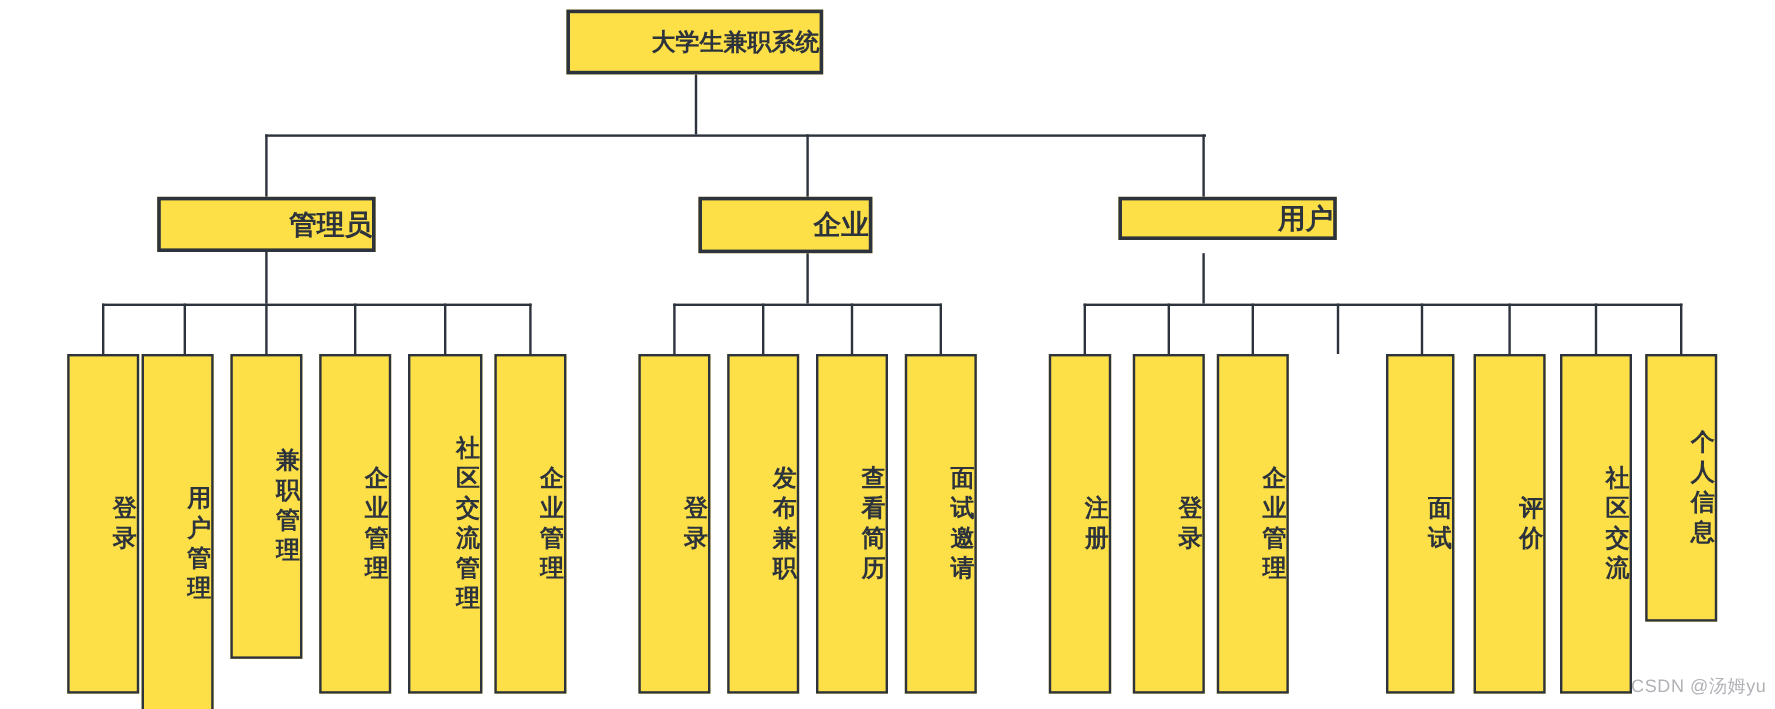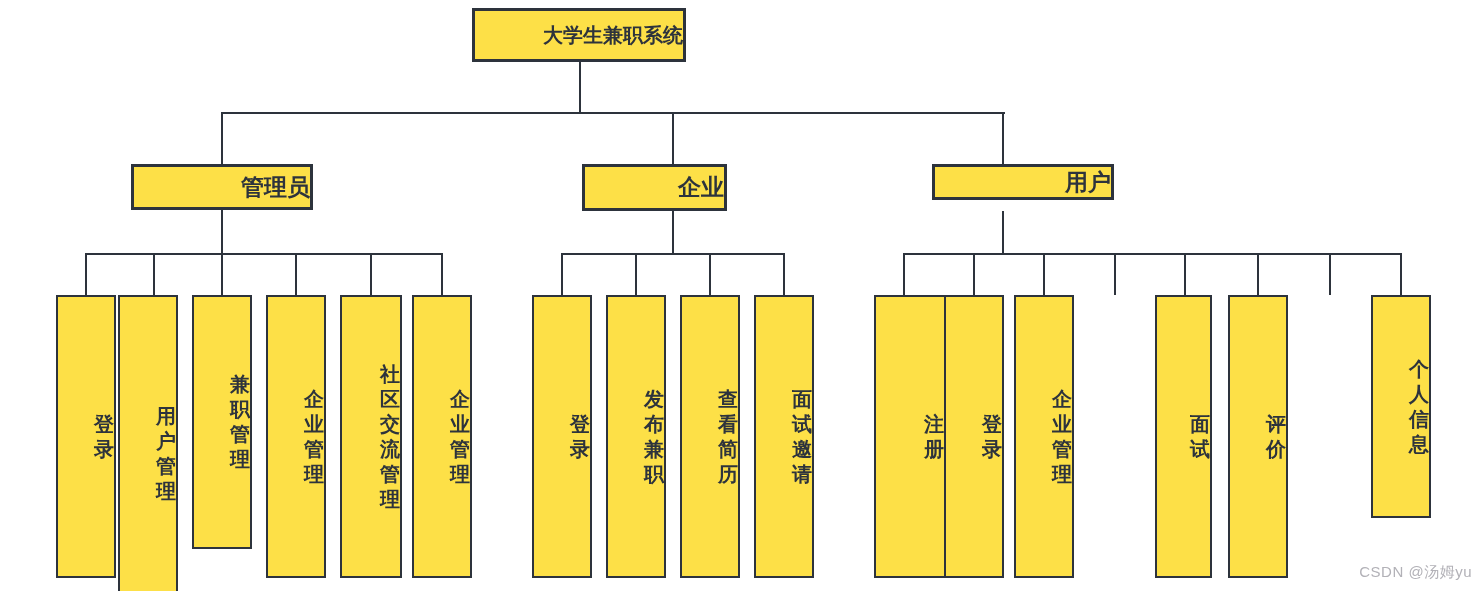--- a/index.html
+++ b/index.html
@@ -127,34 +127,37 @@
   <div class="node leaf" style="left:606px;top:295px;width:60px;height:283px">
     <span class="vtext">发布兼职</span>
   </div>
   <div class="node leaf" style="left:680px;top:295px;width:60px;height:283px">
     <span class="vtext">查看简历</span>
   </div>
   <div class="node leaf" style="left:754px;top:295px;width:60px;height:283px">
     <span class="vtext">面试邀请</span>
   </div>
 
-  <div class="node leaf" style="left:874px;top:295px;width:72px;height:283px">
+  <div class="node leaf" style="left:874px;top:295px;width:52px;height:283px">
     <span class="vtext">注册</span>
   </div>
   <div class="node leaf" style="left:944px;top:295px;width:60px;height:283px">
     <span class="vtext">登录</span>
   </div>
   <div class="node leaf" style="left:1014px;top:295px;width:60px;height:283px">
     <span class="vtext">企业管理</span>
   </div>
   <div class="node leaf" style="left:1155px;top:295px;width:57px;height:283px">
     <span class="vtext">面试</span>
   </div>
   <div class="node leaf" style="left:1228px;top:295px;width:60px;height:283px">
     <span class="vtext">评价</span>
   </div>
+  <div class="node leaf" style="left:1300px;top:295px;width:60px;height:283px">
+    <span class="vtext">社区交流</span>
+  </div>
   <div class="node leaf" style="left:1371px;top:295px;width:60px;height:223px">
     <span class="vtext">个人信息</span>
   </div>
 
   <span class="watermark">CSDN @汤姆yu</span>
 
 </div>
 
 </body></html>

